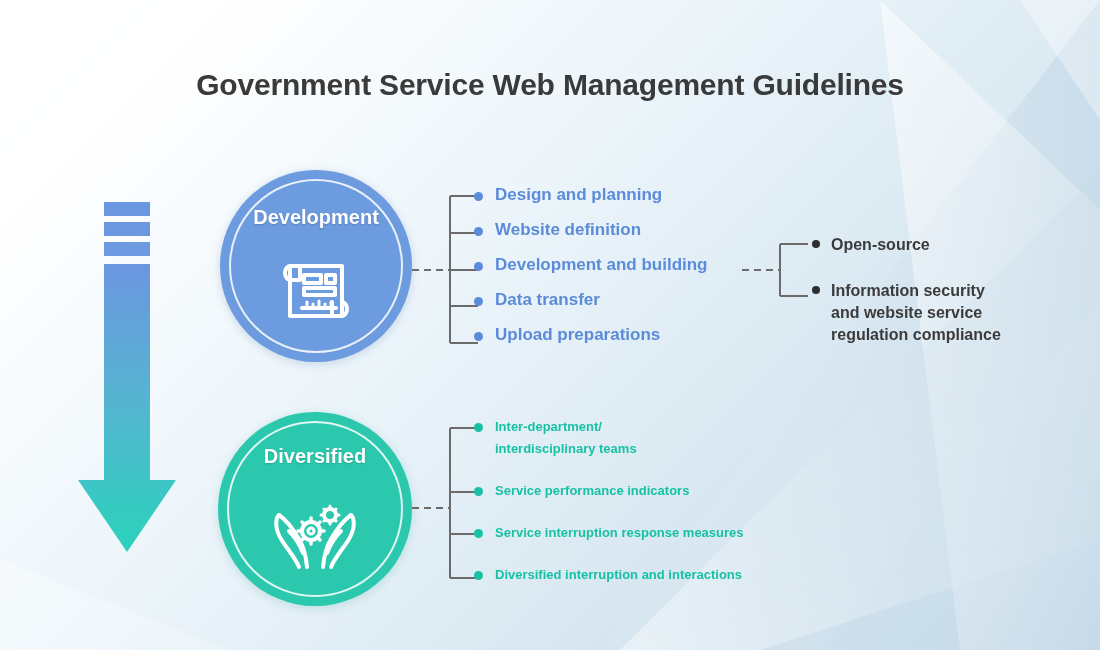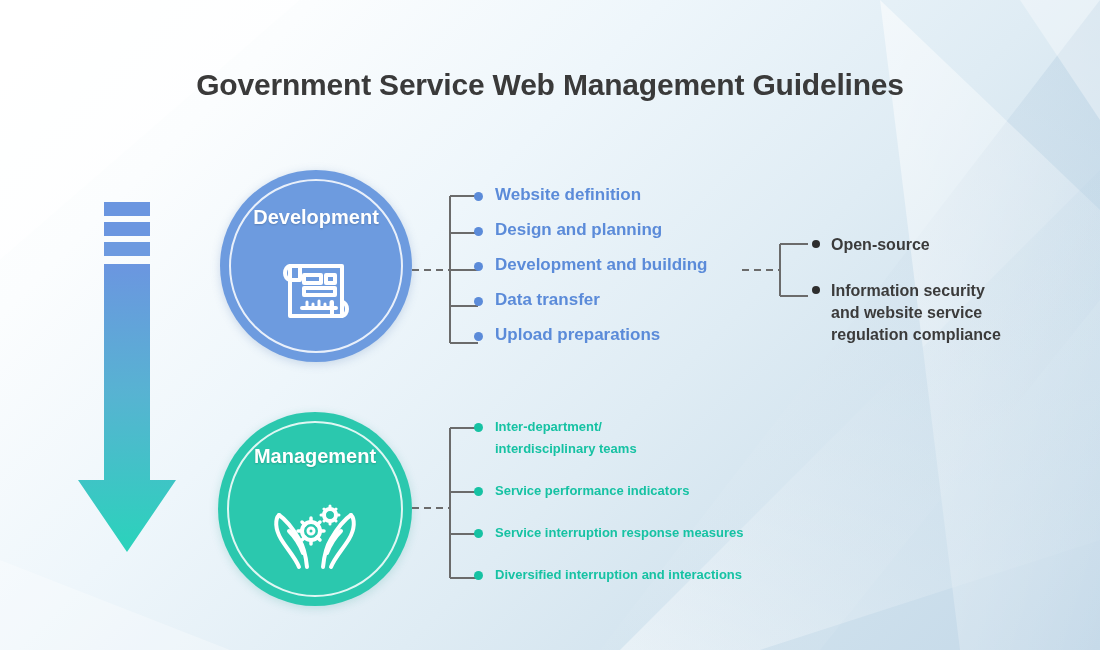--- a/index.html
+++ b/index.html
@@ -253,25 +253,25 @@
       <line x1="40" y1="53" x2="68" y2="53"></line>
       <line x1="40" y1="90" x2="68" y2="90"></line>
       <line x1="40" y1="126" x2="68" y2="126"></line>
       <line x1="40" y1="163" x2="68" y2="163"></line>
     </g>
   </svg>
 
   <div class="bullet-list" id="list-dev">
     <div class="bullet-item">
       <span class="bullet-dot"></span>
+      <span class="bullet-text">Design and planning</span>
+    </div>
+    <div class="bullet-item">
+      <span class="bullet-dot"></span>
       <span class="bullet-text">Website definition</span>
-    </div>
-    <div class="bullet-item">
-      <span class="bullet-dot"></span>
-      <span class="bullet-text">Design and planning</span>
     </div>
     <div class="bullet-item">
       <span class="bullet-dot"></span>
       <span class="bullet-text">Development and building</span>
     </div>
     <div class="bullet-item">
       <span class="bullet-dot"></span>
       <span class="bullet-text">Data transfer</span>
     </div>
     <div class="bullet-item">
@@ -297,21 +297,21 @@
     <div class="bullet-item">
       <span class="bullet-dot"></span>
       <span class="bullet-text">Information security
 and website service
 regulation compliance</span>
     </div>
   </div>
 
   <div class="node-circle" id="circle-mgmt">
     <div class="ring"></div>
-    <div class="node-label">Management</div>
+    <div class="node-label">Diversified</div>
     <div class="node-icon">
       <svg width="96" height="78" viewBox="0 0 96 78">
         <g fill="none" stroke="#ffffff" stroke-width="4" stroke-linecap="round" stroke-linejoin="round">
 
           <path d="M12 20 C8 24 8 34 14 44 C20 54 28 62 32 72"></path>
           <path d="M12 20 C18 24 26 34 32 44 C37 52 39 62 40 72"></path>
           <path d="M22 36 C28 42 33 50 36 58"></path>
 
           <path d="M84 20 C88 24 88 34 82 44 C76 54 68 62 64 72"></path>
           <path d="M84 20 C78 24 70 34 64 44 C59 52 57 62 56 72"></path>

